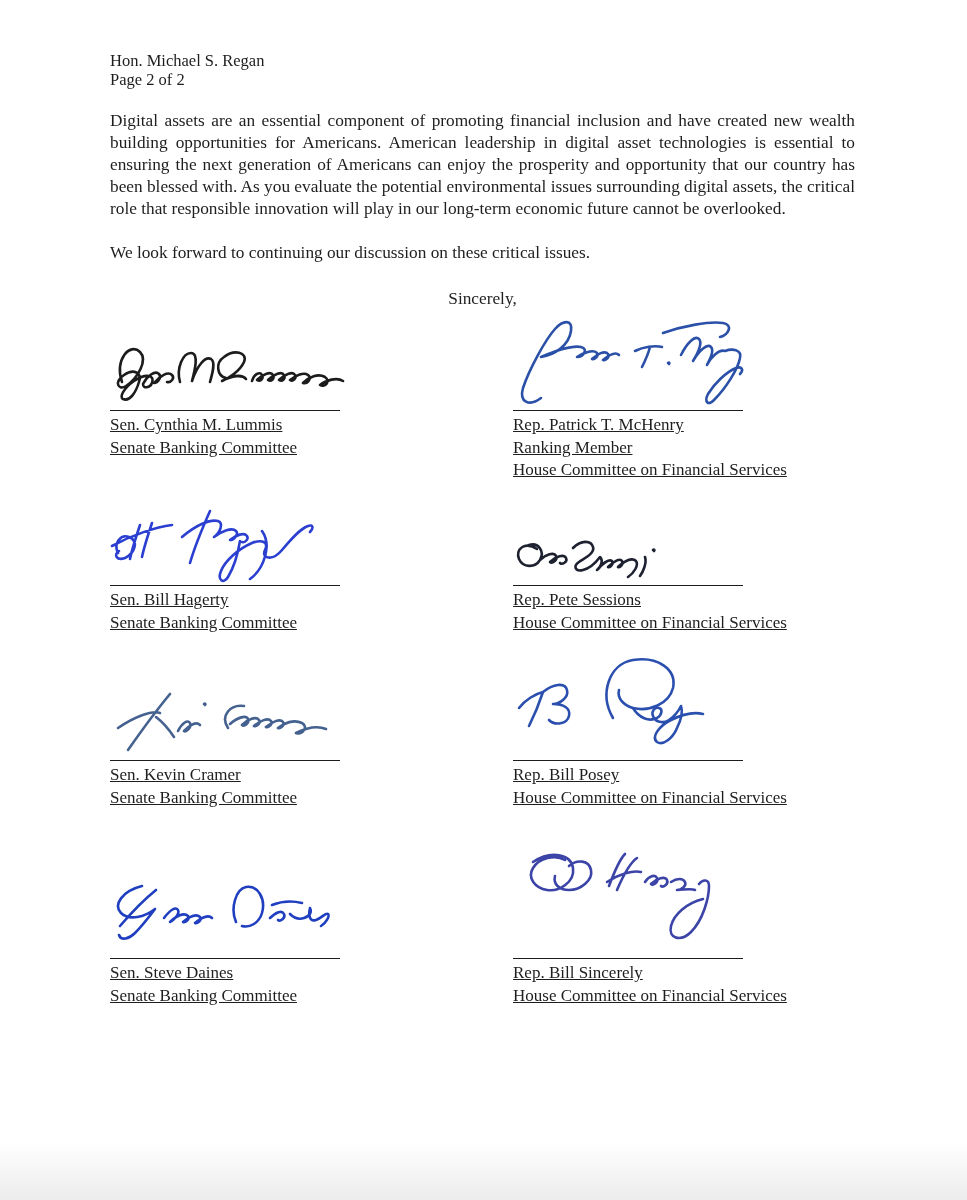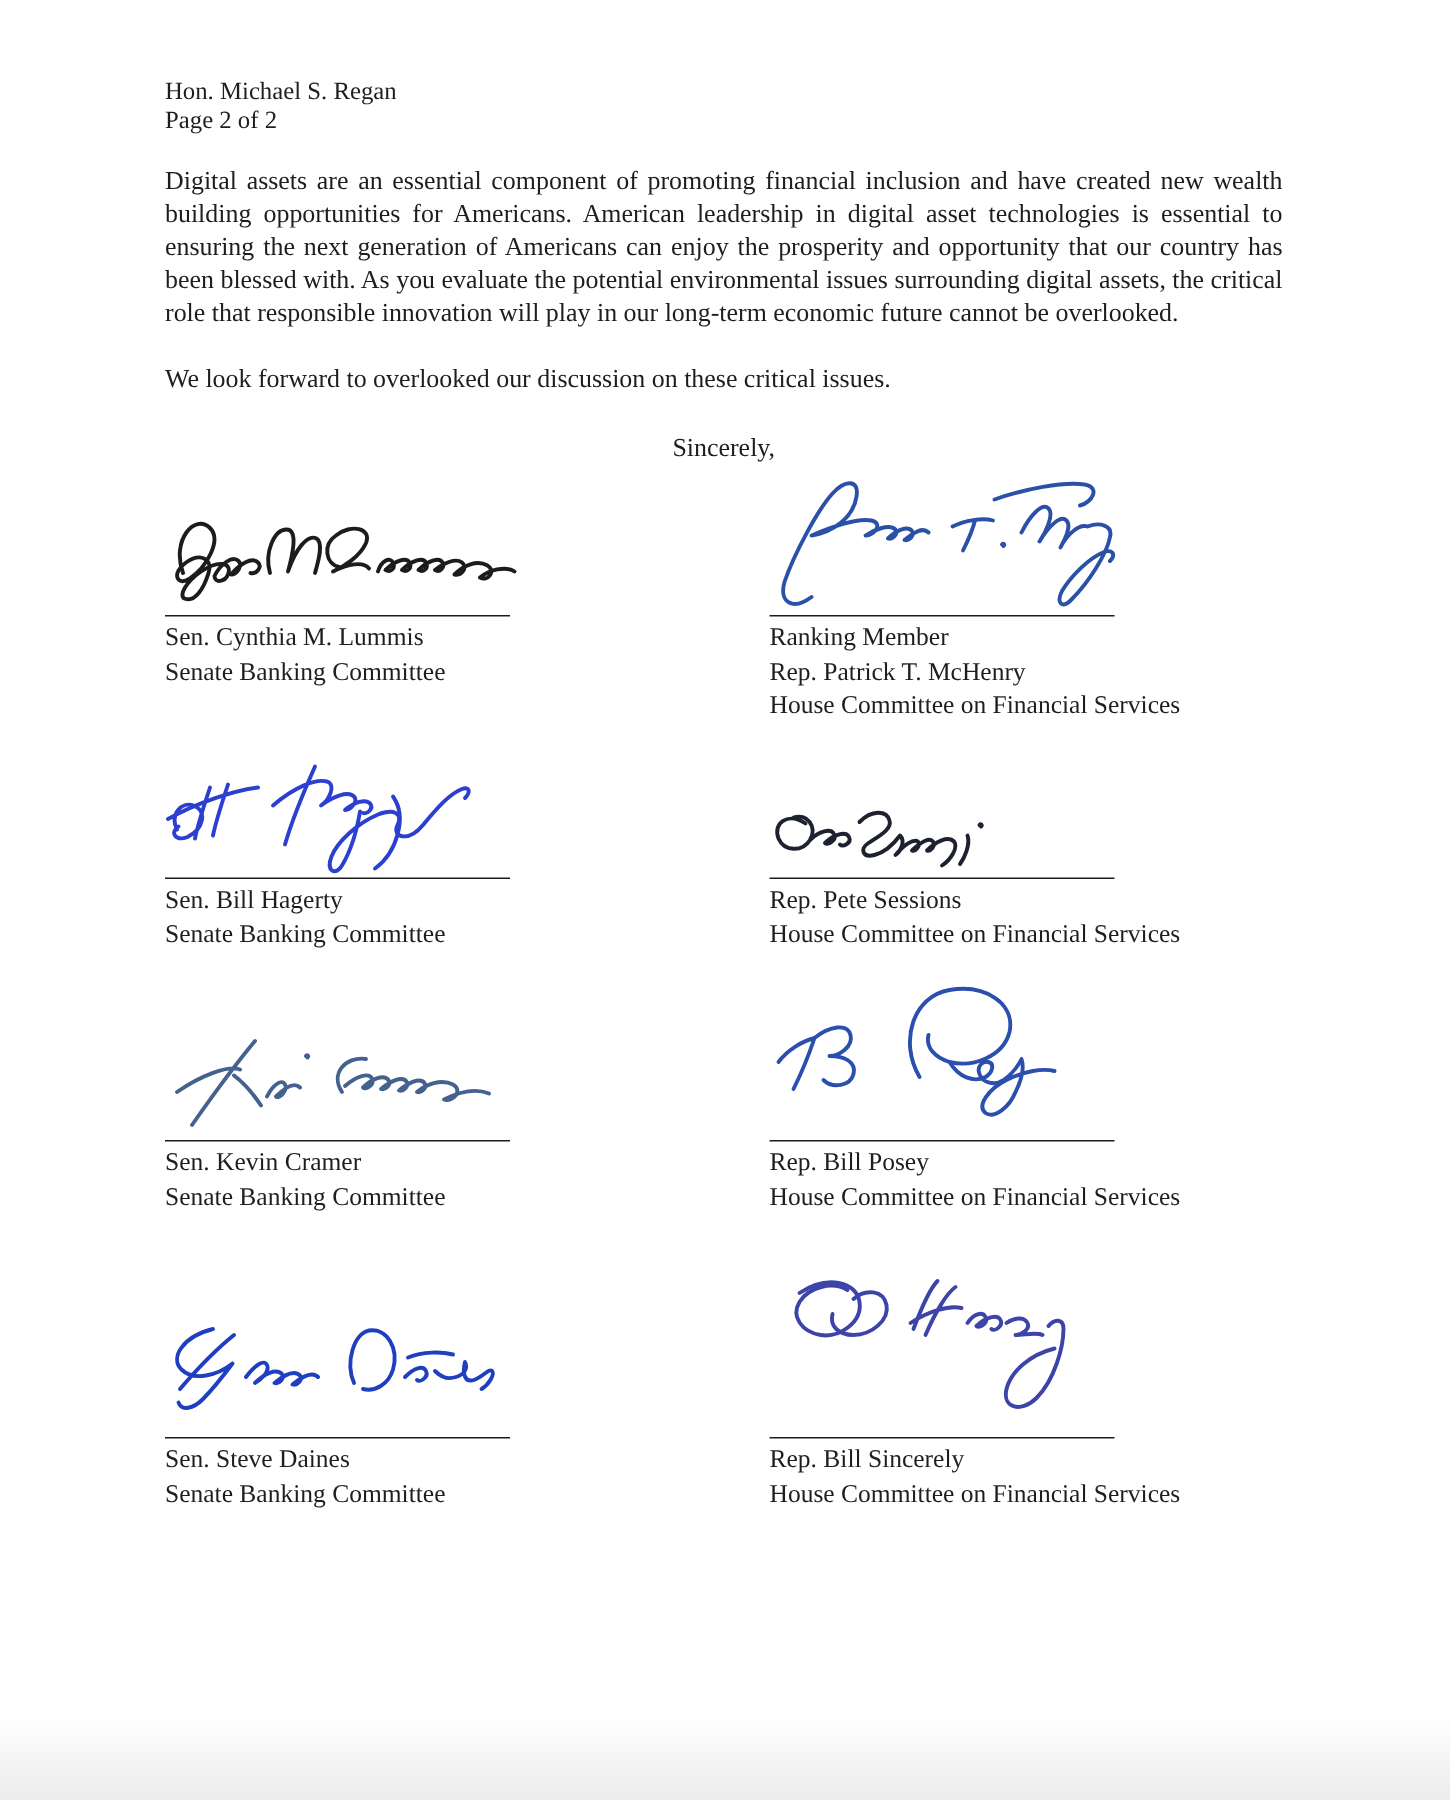--- a/index.html
+++ b/index.html
@@ -41,40 +41,40 @@
     overflow:visible;
   }
   .sig-art svg{display:block;overflow:visible;}
   .sig-rule{
     width:230px;
     border:none;
     border-top:1.6px solid #1c1c1c;
     margin:2px 0 3px 0;
   }
   .sig-text{font-size:17px;}
-  .sig-text div{line-height:22.4px;}
+  .sig-text div{line-height:22.4px;text-decoration:underline;}
   .page-footer-shade{
     position:absolute;left:0;right:0;bottom:0;height:58px;
     background:linear-gradient(to bottom, rgba(0,0,0,0), rgba(0,0,0,0.075));
     pointer-events:none;
   }
   path{fill:none;stroke:currentColor;stroke-width:2.6;stroke-linecap:round;stroke-linejoin:round;}
 </style>
 </head>
 <body>
 
 <div class="page">
 
   <div class="header">
     <div>Hon. Michael S. Regan</div>
     <div>Page 2 of 2</div>
   </div>
 
   <p class="para1">Digital assets are an essential component of promoting financial inclusion and have created new wealth building opportunities for Americans. American leadership in digital asset technologies is essential to ensuring the next generation of Americans can enjoy the prosperity and opportunity that our country has been blessed with. As you evaluate the potential environmental issues surrounding digital assets, the critical role that responsible innovation will play in our long-term economic future cannot be overlooked.</p>
-  <p class="para2">We look forward to overlooked our discussion on these critical issues.</p>
+  <p class="para2">We look forward to continuing our discussion on these critical issues.</p>
   <p class="closing">Sincerely,</p>
 
   <div class="sig-grid">
 
     <div class="sig-cell">
       <div class="sig-art" style="color: rgb(28, 28, 28);">
         <svg width="240" height="80" viewBox="0 0 240 80">
           <path d="M12 54 C4 32 20 14 30 24 C38 32 28 50 16 58 C8 63 4 54 14 47 C24 40 32 45 29 54 C26 64 20 74 13 71 C9 69 14 60 24 53 C36 45 45 47 42 55 C40 60 33 61 33 56 C37 48 45 42 49 46 C52 49 48 55 44 55 C50 48 58 43 62 47 C65 50 61 55 57 54"></path>
           <path d="M70 54 C66 40 73 25 81 25 C89 25 85 42 82 53 C87 38 95 28 101 31 C106 34 102 47 100 54"></path>
           <path d="M116 50 C107 48 105 35 114 29 C124 21 138 24 134 34 C130 43 119 50 112 53 C122 48 132 46 136 51"></path>
@@ -93,22 +93,22 @@
       <div class="sig-art" style="color: rgb(43, 80, 168);">
         <svg width="240" height="96" viewBox="0 0 240 96">
           <path d="M28 86 C16 95 6 90 10 76 C16 58 32 28 42 17 C50 8 60 7 58 19 C56 33 42 43 28 45 C42 39 58 33 68 35 C76 37 70 45 64 45 C70 41 80 37 84 41 C86 44 82 48 79 47 C84 42 92 38 95 42 C97 45 93 49 90 48 C96 43 102 39 106 43"></path>
           <path d="M122 39 C130 35 142 33 149 35 M137 35 C135 43 131 51 129 55 M155 51 C156 50 157 51 156 52"></path>
           <path d="M150 21 C170 14 196 9 210 11 C221 13 215 23 207 25"></path>
           <path d="M168 43 C174 31 182 23 186 27 C190 31 184 43 180 49 C186 39 194 31 198 35 C202 39 196 49 194 53 C198 45 206 37 212 39 C220 36 229 38 227 46 C225 57 213 76 201 88 C195 94 191 90 195 82 C201 72 213 60 223 56 C229 54 231 58 227 62"></path>
         </svg>
       </div>
       <hr class="sig-rule">
       <div class="sig-text">
+        <div>Rep. Patrick T. McHenry</div>
         <div>Ranking Member</div>
-        <div>Rep. Patrick T. McHenry</div>
         <div>House Committee on Financial Services</div>
       </div>
     </div>
 
     <div class="sig-cell">
       <div class="sig-art" style="color: rgb(43, 63, 208);">
         <svg width="240" height="82" viewBox="0 0 240 82">
           <path d="M8 52 C3 42 11 33 19 36 C29 40 25 52 15 57 C7 60 3 54 9 50 M2 45 C22 34 46 26 62 24 M30 24 C26 36 22 48 20 58 M42 22 C38 34 34 46 32 56"></path>
           <path d="M100 10 C92 28 84 48 80 62 M72 36 C86 24 100 18 108 20 C114 22 110 32 104 36 C112 30 122 26 126 30 C129 33 124 39 120 39 C126 34 134 31 137 35 C139 38 135 42 132 41"></path>
           <path d="M130 40 C128 52 124 66 118 76 C114 83 107 80 111 70 C115 60 128 48 142 42 C152 38 159 41 155 49 C151 57 162 61 172 49 C182 37 190 28 198 25 C203 23 204 27 200 31"></path>

